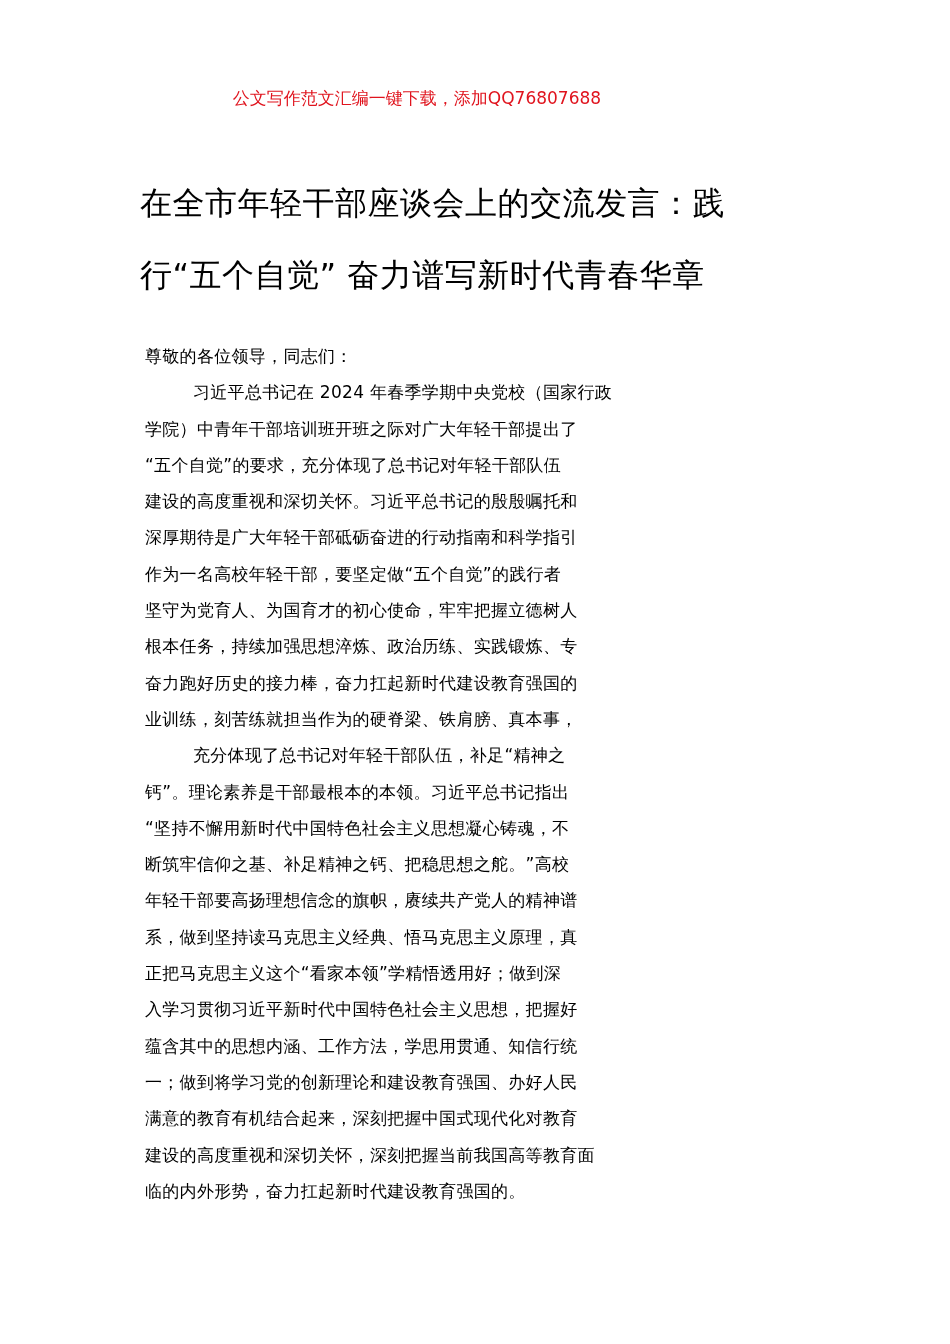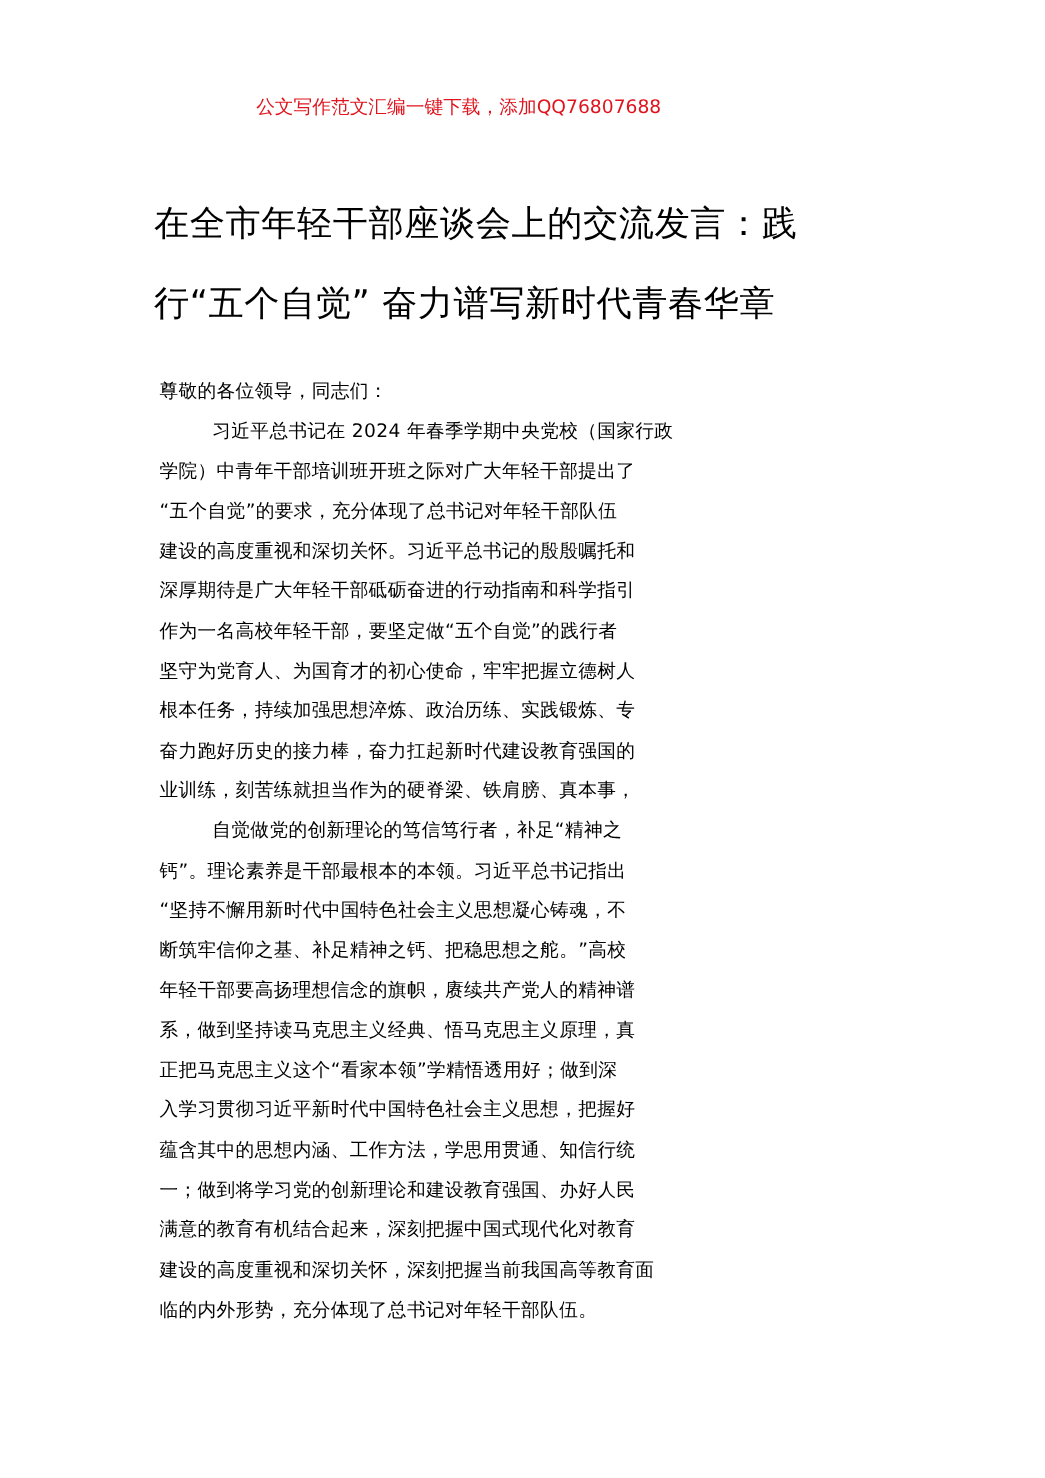--- a/index.html
+++ b/index.html
@@ -78,27 +78,27 @@
     <span class="line">建设的高度重视和深切关怀。习近平总书记的殷殷嘱托和</span>
     <span class="line">深厚期待是广大年轻干部砥砺奋进的行动指南和科学指引</span>
     <span class="line">作为一名高校年轻干部，要坚定做“五个自觉”的践行者</span>
     <span class="line">坚守为党育人、为国育才的初心使命，牢牢把握立德树人</span>
     <span class="line">根本任务，持续加强思想淬炼、政治历练、实践锻炼、专</span>
     <span class="line">奋力跑好历史的接力棒，奋力扛起新时代建设教育强国的</span>
     <span class="line">业训练，刻苦练就担当作为的硬脊梁、铁肩膀、真本事，</span>
   </div>
 
   <div>
-    <span class="line indent">自觉做党的创新理论的笃信笃行者，补足“精神之</span>
+    <span class="line indent">充分体现了总书记对年轻干部队伍，补足“精神之</span>
     <span class="line">钙”。理论素养是干部最根本的本领。习近平总书记指出</span>
     <span class="line">“坚持不懈用新时代中国特色社会主义思想凝心铸魂，不</span>
     <span class="line">断筑牢信仰之基、补足精神之钙、把稳思想之舵。”高校</span>
     <span class="line">年轻干部要高扬理想信念的旗帜，赓续共产党人的精神谱</span>
     <span class="line">系，做到坚持读马克思主义经典、悟马克思主义原理，真</span>
     <span class="line">正把马克思主义这个“看家本领”学精悟透用好；做到深</span>
     <span class="line">入学习贯彻习近平新时代中国特色社会主义思想，把握好</span>
     <span class="line">蕴含其中的思想内涵、工作方法，学思用贯通、知信行统</span>
     <span class="line">一；做到将学习党的创新理论和建设教育强国、办好人民</span>
     <span class="line">满意的教育有机结合起来，深刻把握中国式现代化对教育</span>
     <span class="line">建设的高度重视和深切关怀，深刻把握当前我国高等教育面</span>
-    <span class="line">临的内外形势，充分体现了总书记对年轻干部队伍。</span>
+    <span class="line">临的内外形势，奋力扛起新时代建设教育强国的。</span>
   </div>
 </div>
 
 </body></html>

